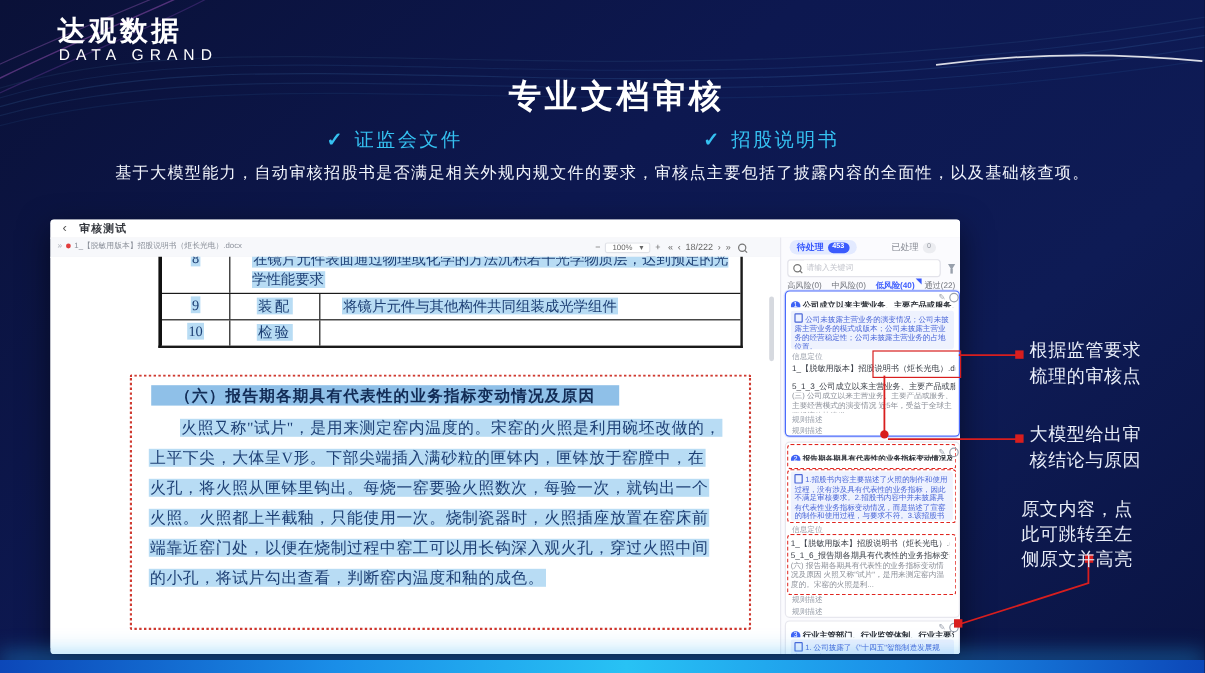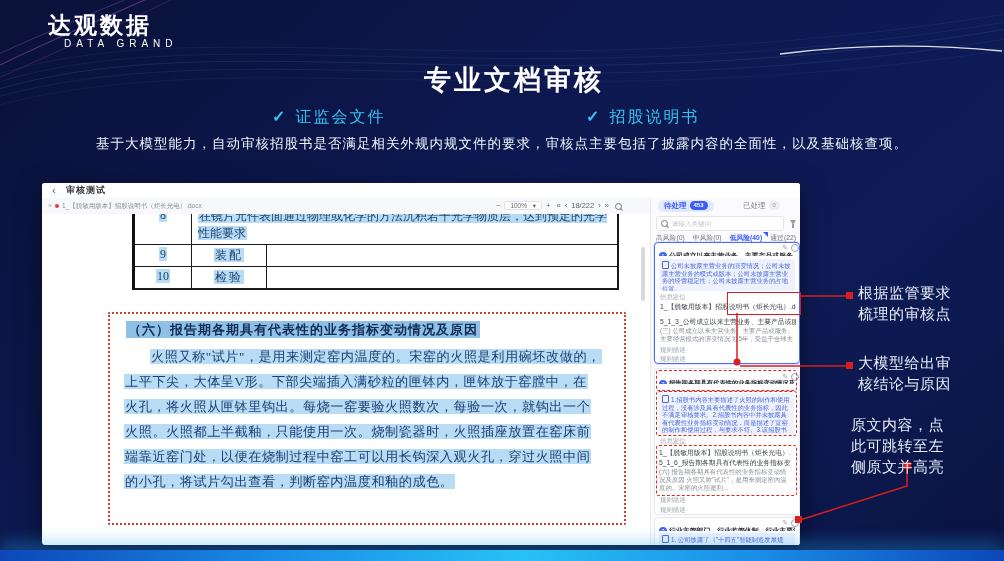--- a/index.html
+++ b/index.html
@@ -2,21 +2,21 @@
 <html><head>
 <meta charset="utf-8">
 <style>
   html,body{margin:0;padding:0;background:#06102e;}
   .slide{position:relative;width:1004px;height:561px;overflow:hidden;
     background:linear-gradient(140deg,#0a1138 0%,#0d1850 40%,#0e1b55 70%,#0a1443 100%);
     font-family:"Liberation Sans",sans-serif;}
   .abs{position:absolute;}
   
   .logo-cn{left:48px;top:10px;color:#fff;font-size:23px;font-weight:bold;letter-spacing:3px;}
-  .logo-en{left:64px;top:38px;color:#fff;font-size:10px;letter-spacing:5px;}
+  .logo-en{left:49px;top:38px;color:#fff;font-size:13px;letter-spacing:5px;}
   .tagline{left:788px;top:20px;color:#fff;font-size:17px;letter-spacing:3px;font-weight:500;}
   .page-title{left:12px;top:62px;width:1004px;text-align:center;color:#fff;font-size:27px;font-weight:bold;letter-spacing:3px;}
   .bullet{color:#35c1f1;font-size:16px;letter-spacing:2px;}
   .bullet .chk{font-weight:bold;margin-right:8px;}
   .b1{left:272px;top:107px;} .b2{left:586px;top:107px;}
   .desc{left:0;top:135px;width:1004px;text-align:center;color:#f2f5fc;font-size:13.5px;letter-spacing:1px;}
   .bottom-glow{left:0;bottom:0;width:1004px;height:11px;
     background:linear-gradient(90deg,#0c47b8 0%,#1a8ee8 28%,#28c2f4 52%,#1a8ee8 75%,#0c47b8 100%);
     box-shadow:0 -5px 18px rgba(35,170,245,.55);}
   
@@ -31,26 +31,26 @@
   .reddot{display:inline-block;width:4px;height:4px;border-radius:50%;background:#e23d3d;margin:0 3px 1px 0;vertical-align:middle;}
   .toolbar{position:absolute;left:452px;top:0;height:16px;line-height:16px;font-size:7.5px;color:#666;white-space:nowrap;}
   .toolbar span{margin:0 2px;}
   .tzoom{border:1px solid #e0e2e8;border-radius:2px;padding:0 3px;background:#fff;font-size:6.5px;}
   .mag{display:inline-block;width:5px;height:5px;border:1px solid #777;border-radius:50%;position:relative;vertical-align:middle;}
   .mag:after{content:"";position:absolute;left:4px;top:5px;width:3px;height:1px;background:#777;transform:rotate(45deg);}
   
   .doc{left:0;top:31px;width:608px;height:326px;background:#fff;overflow:hidden;}
   .serif{font-family:"Liberation Serif","DejaVu Serif",serif;}
   .hl{background:#b8dcf4;padding:0 1px;}
-  .hl-dark{background:#8fc0e8;padding:1px 2px;}
+  .hl-dark{background:#8fc0e8;padding:1px 20px;}
   .dtable{position:absolute;left:90px;top:-8px;width:482px;border:2px solid #1a1a1a;border-top:none;border-left:3px solid #111;color:#1d3f74;font-size:12px;}
   .drow{display:flex;border-top:1px solid #1a1a1a;}
   .dcell-no{width:56px;border-right:1px solid #1a1a1a;text-align:center;padding:2px 0;}
   .dcell-name{width:74px;border-right:1px solid #1a1a1a;text-align:center;padding:2px 0;letter-spacing:2px;}
-  .dcell-desc{flex:1;padding:2px 6px;line-height:17px;}
+  .dcell-desc{flex:1;padding:2px 6px;line-height:17px;margin-left:12px;}
   .sec6-box{left:66px;top:98px;width:514px;height:209px;border:2px dotted #cf3a30;border-radius:2px;}
   .sec6-title{position:absolute;left:16px;top:7px;font-size:13px;font-weight:bold;color:#122c56;letter-spacing:1px;}
   .sec6-body{position:absolute;left:14px;top:32px;width:492px;}
   .doc-line{height:25px;line-height:21px;font-size:13.2px;color:#1d3f74;letter-spacing:.5px;white-space:nowrap;}
   .doc-line.indent .hl{margin-left:26px;}
   .sec7{left:83px;top:325px;font-size:13px;font-weight:bold;color:#17335f;letter-spacing:1px;white-space:nowrap;}
   .doc-scroll{left:599px;top:33px;width:4px;height:54px;background:#d6d9df;border-radius:2px;}
   
   .panel{left:608px;top:15px;width:150px;height:347px;background:#fbfbfe;border-left:1px solid #e9e9f0;overflow:hidden;}
   .pill{position:absolute;left:7px;top:2px;height:12px;line-height:12px;background:#e3eaff;border-radius:7px;padding:0 6px;font-size:7.5px;color:#3b5bfd;font-weight:bold;}
@@ -132,20 +132,21 @@
 
     <div class="abs doc serif">
       <div class="dtable">
         <div class="drow" style="border-top:none">
           <div class="dcell-no"><span class="hl">8</span></div>
           <div class="dcell-desc"><span class="hl">在镜片元件表面通过物理或化学的方法沉积若干光学物质层，达到预定的光学性能要求</span></div>
         </div>
         <div class="drow">
           <div class="dcell-no"><span class="hl">9</span></div>
           <div class="dcell-name"><span class="hl">装配</span></div>
+          <div class="dcell-desc"><span class="hl">将镜片元件与其他构件共同组装成光学组件</span></div>
         </div>
         <div class="drow">
           <div class="dcell-no"><span class="hl">10</span></div>
           <div class="dcell-name"><span class="hl">检验</span></div>
         </div>
       </div>
 
       <div class="abs sec6-box">
         <div class="sec6-title"><span class="hl-dark">（六）报告期各期具有代表性的业务指标变动情况及原因</span></div>
         <div class="sec6-body">

